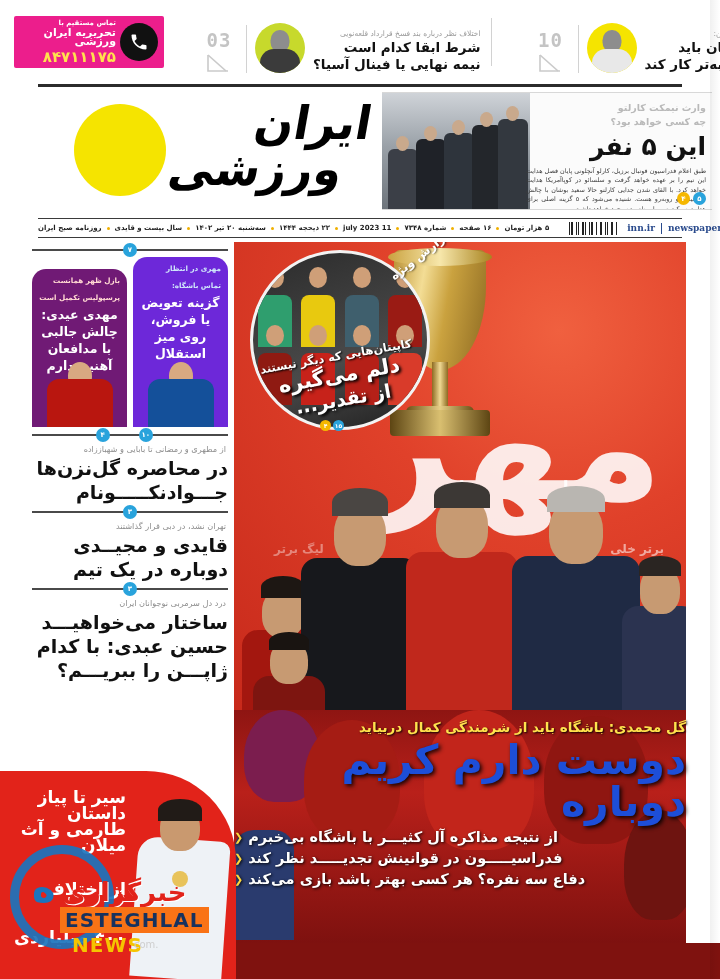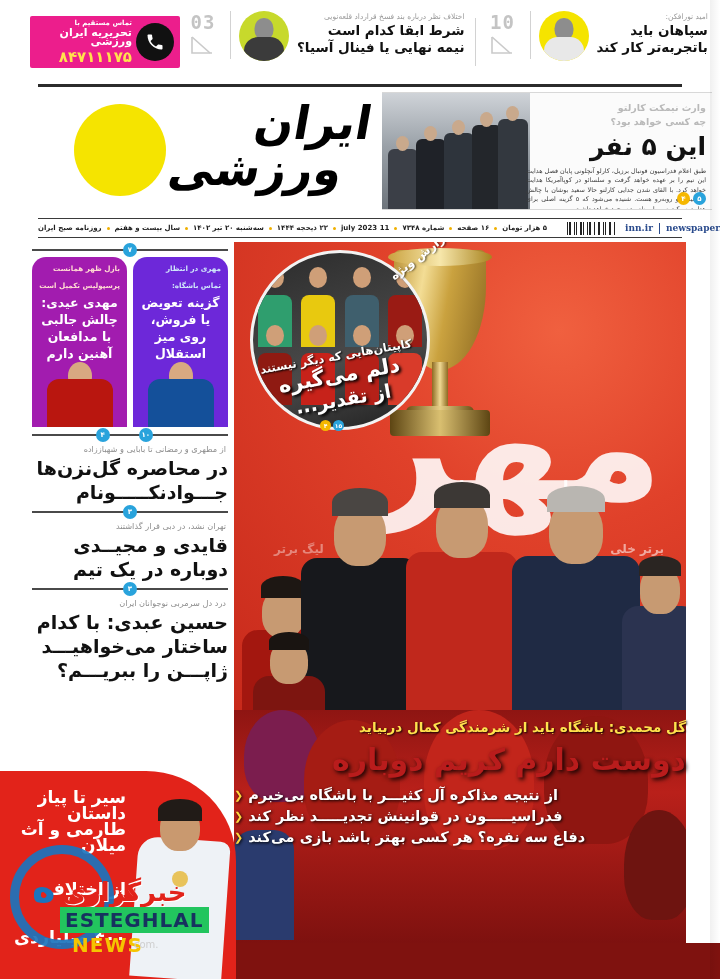--- a/index.html
+++ b/index.html
@@ -8,38 +8,38 @@
     background: #ffffff;
     font-family: "DejaVu Sans", "Liberation Sans", sans-serif;
     overflow: hidden;
   }
   .page { position: relative; width: 720px; height: 979px; background: #fff; }
 
   
   .topbar {
     position: absolute; top: 0; left: 0; width: 720px; height: 84px;
     display: flex; flex-direction: row-reverse; align-items: center;
-    padding: 0 24px; background: #fff; border-radius: 15px;
+    padding: 0 8px; background: #fff; border-radius: 15px;
   }
   .phone-box {
     width: 150px; height: 52px; background: #ec1e8c;
     display: flex; flex-direction: row-reverse; align-items: center;
     border-radius: 2px; padding: 0 6px; margin-left: 6px; flex: none;
   }
   .phone-txt { flex: 1; text-align: right; padding-right: 4px; color: #ffe680; }
   .phone-l1 { font-size: 7px; line-height: 9px; color: #ffffff; font-weight: bold; }
   .phone-l2 { font-size: 11px; line-height: 9px; color: #ffffff; font-weight: bold; }
   .phone-num { font-size: 15px; font-weight: bold; color: #ffe24d; letter-spacing: 1px; margin-top: 2px; }
   .phone-circle {
     width: 38px; height: 38px; border-radius: 50%; background: #111;
     display: flex; align-items: center; justify-content: center; flex: none;
   }
   .phone-circle svg { width: 20px; height: 20px; fill: #fff; }
 
-  .tb-item { display: flex; flex-direction: row-reverse; align-items: flex-start; height: 62px; flex: none; }
+  .tb-item { display: flex; flex-direction: row-reverse; align-items: flex-end; height: 62px; flex: none; margin-left: 32px; }
   .tb-arrow { width: 46px; text-align: center; color: #c9c9c9; flex: none; }
   .tb-num { font-size: 19px; font-weight: bold; color: #c4c4c4; letter-spacing: 1px; font-family: "DejaVu Sans Mono", monospace; }
   .tb-arrow svg { display: block; margin: 2px auto 0; }
   .tb-sep { width: 1px; height: 48px; background: #d2d2d2; margin: 0 4px; flex: none; }
   .tb-photo { width: 50px; height: 50px; border-radius: 50%; overflow: hidden; flex: none; margin: 0 4px; position: relative; }
   .tb-photo.yellow { background: #f5e400; }
   .tb-photo.green { background: #c7d92c; }
   .tb-photo .head { position: absolute; left: 50%; top: 7px; transform: translateX(-50%); width: 19px; height: 22px; border-radius: 48% 48% 44% 44%; background: #8d8d8d; }
   .tb-photo .body { position: absolute; left: 50%; bottom: 0; transform: translateX(-50%); width: 40px; height: 24px; border-radius: 14px 14px 0 0; background: #e8e8e8; }
   .tb-photo.green .body { background: #3b3b3b; }
@@ -113,21 +113,21 @@
   .sb-rule .pin {
     position: absolute; left: 50%; top: -6px; transform: translateX(-50%);
     width: 14px; height: 14px; border-radius: 50%; background: #29a3dc;
     color: #fff; font-size: 7px; display: flex; align-items: center; justify-content: center; font-weight: bold;
   }
   .sb-rule .pin.dual { left: 36%; }
   .sb-rule .pin.dual2 { left: 58%; background: #29a3dc; }
 
   .twocol { display: flex; flex-direction: row-reverse; gap: 6px; margin: 6px 2px 0; height: 170px; }
   .col-card { flex: 1; border-radius: 14px 14px 0 0; position: relative; overflow: hidden; }
-  .col-red { background: #a21caf; }
+  .col-red { background: #701a75; margin-top: 12px; }
   .col-blue { background: #6d28d9; }
   .col-kicker { font-size: 7.2px; color: #ffd7d2; text-align: right; padding: 7px 7px 0; line-height: 10px; font-weight: bold; }
   .col-blue .col-kicker { color: #cfe6fb; }
   .col-head { font-size: 12.5px; color: #fff; font-weight: bold; text-align: center; padding: 3px 7px 0; line-height: 17px; }
   .col-player { position: absolute; bottom: 0; left: 0; width: 100%; height: 62px; }
   .col-player .kit { position: absolute; bottom: 0; left: 50%; transform: translateX(-50%); width: 66px; height: 48px; border-radius: 12px 12px 0 0; }
   .col-red .kit { background: #b9160f; }
   .col-blue .kit { background: #14509a; }
   .col-player .face { position: absolute; bottom: 38px; left: 50%; transform: translateX(-50%); width: 24px; height: 27px; border-radius: 50% 50% 44% 44%; background: #d8a981; }
 
@@ -185,21 +185,21 @@
   .mini-badges { position: absolute; left: 86px; top: 178px; display: flex; flex-direction: row-reverse; gap: 2px; }
   .mini-badges .badge-c { width: 11px; height: 11px; font-size: 6px; }
 
   
   .headline-block { position: absolute; top: 718px; left: 234px; width: 452px; height: 218px; }
   .hl-kicker {
     font-size: 13.5px; font-weight: bold; color: #ffe24d; text-align: right;
     line-height: 19px; text-shadow: 1px 1px 2px rgba(0,0,0,.9); padding-left: 4px;
   }
   .hl-main {
-    font-size: 30px; font-weight: bold; color: #b91c1c; text-align: right;
+    font-size: 41px; font-weight: bold; color: #1d4ed8; text-align: right;
     line-height: 42px; text-shadow: 2px 2px 4px rgba(0,0,0,.9); margin-top: 2px; letter-spacing: -1px;
   }
   .hl-bullets { margin-top: 4px; }
   .hl-b {
     display: flex; flex-direction: row-reverse; align-items: flex-start; gap: 5px;
     font-size: 14.5px; font-weight: bold; color: #fff; line-height: 21px;
     text-shadow: 1px 1px 3px rgba(0,0,0,.95); justify-content: flex-start;
   }
   .hl-b .chev { color: #ffd83d; font-size: 11px; line-height: 21px; flex: none; }
   .hl-b .tx { text-align: right; }
@@ -228,21 +228,21 @@
   
   .watermark { position: absolute; left: 6px; bottom: 18px; width: 190px; height: 120px; pointer-events: none; }
   .wm-ring {
     position: absolute; left: 4px; top: 4px; width: 104px; height: 104px;
     border-radius: 50%; border: 9px solid #1b74bd; opacity: .92;
   }
   .wm-inner { position: absolute; left: 26px; top: 24px; font-size: 40px; color: #1b74bd; font-weight: bold; }
   .wm-fa { position: absolute; left: 56px; top: 36px; font-size: 26px; font-weight: bold; color: #e2231a; text-shadow: 1px 1px 0 #fff; }
   .wm-esteghlal {
     position: absolute; left: 54px; top: 66px; font-size: 20px; font-weight: bold;
-    color: #17325f; background: #22c55e; padding: 1px 5px; letter-spacing: 1px;
+    color: #17325f; background: #f97316; padding: 1px 5px; letter-spacing: 1px;
     font-family: "DejaVu Sans", sans-serif;
   }
   .wm-news { position: absolute; left: 66px; top: 92px; font-size: 20px; font-weight: bold; color: #f5c400; letter-spacing: 1px; }
   .wm-com { position: absolute; left: 128px; top: 98px; font-size: 10px; color: #cfcfcf; }
 
   
   .page-edge { position: absolute; right: 0; top: 0; width: 10px; height: 979px;
     background: linear-gradient(90deg,rgba(0,0,0,0.06),rgba(0,0,0,0)); }
   .bottom-strip { position: absolute; left: 236px; bottom: 0; width: 484px; height: 36px; background: #7f120f; }
 </style>
@@ -341,21 +341,21 @@
         <div class="badge-c badge-y">۴</div>
         <div class="badge-c badge-b">۵</div>
       </div>
     </div>
   </div>
 
   <div class="datebar">
     <div class="date-items">
       <div class="date-item">روزنامه صبح ایران</div>
       <div class="date-dot"></div>
-      <div class="date-item">سال بیست و هفتم</div>
+      <div class="date-item">سال بیست و قایدی</div>
       <div class="date-dot"></div>
       <div class="date-item">سه‌شنبه ۲۰ تیر ۱۴۰۲</div>
       <div class="date-dot"></div>
       <div class="date-item">۲۲ ذیحجه ۱۴۴۴</div>
       <div class="date-dot"></div>
       <div class="date-item">11 july 2023</div>
       <div class="date-dot"></div>
       <div class="date-item">شماره ۷۳۴۸</div>
       <div class="date-dot"></div>
       <div class="date-item">۱۶ صفحه</div>
@@ -438,22 +438,22 @@
       <div class="sb-kicker">تهران نشد، در دبی قرار گذاشتند</div>
       <div class="sb-head">قایدی و مجیــدی</div>
       <div class="sb-head">دوباره در یک تیم</div>
     </div>
     <div class="sb-rule">
       <div class="pin">۳</div>
     </div>
 
     <div>
       <div class="sb-kicker">درد دل سرمربی نوجوانان ایران</div>
+      <div class="sb-head">ساختار می‌خواهیـــد</div>
       <div class="sb-head">حسین عبدی: با کدام</div>
-      <div class="sb-head">ساختار می‌خواهیـــد</div>
       <div class="sb-head">ژاپـــن را ببریـــم؟</div>
     </div>
   </div>
 
   <div class="main-photo">
     <div class="mp-bg"></div>
     <div class="mp-brandtext">مهر</div>
     <div class="mp-smalltext">برتر خلی</div>
     <div class="mp-smalltext2">لیگ برتر</div>
 

